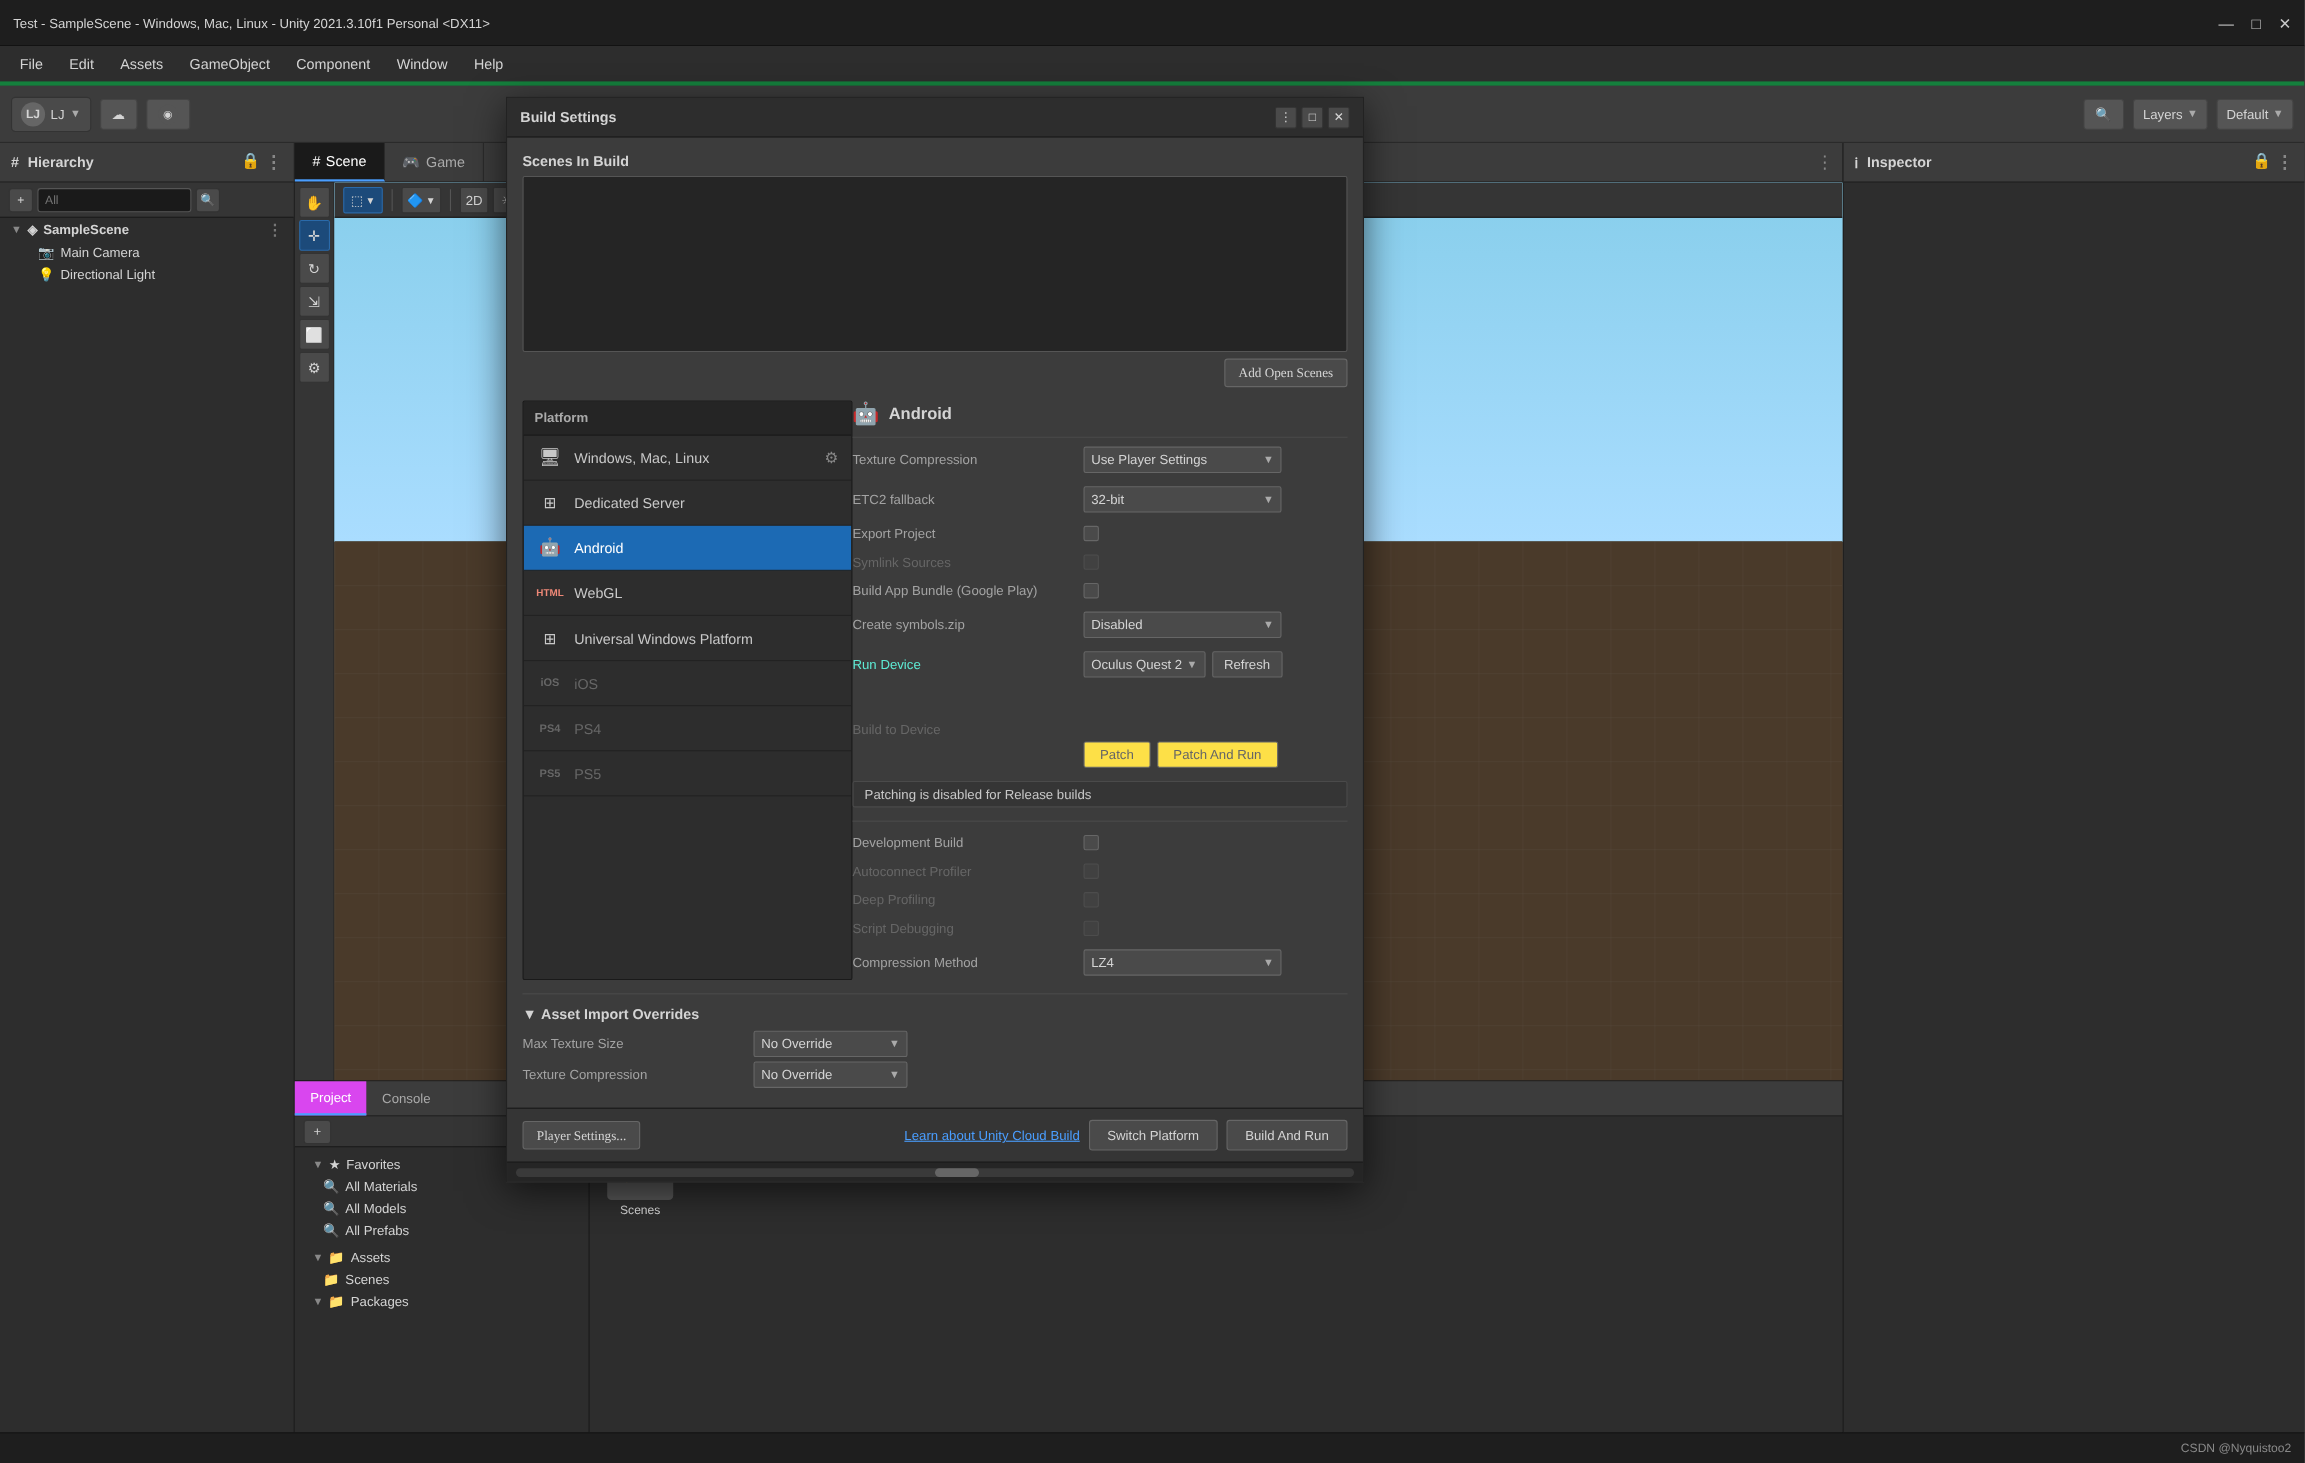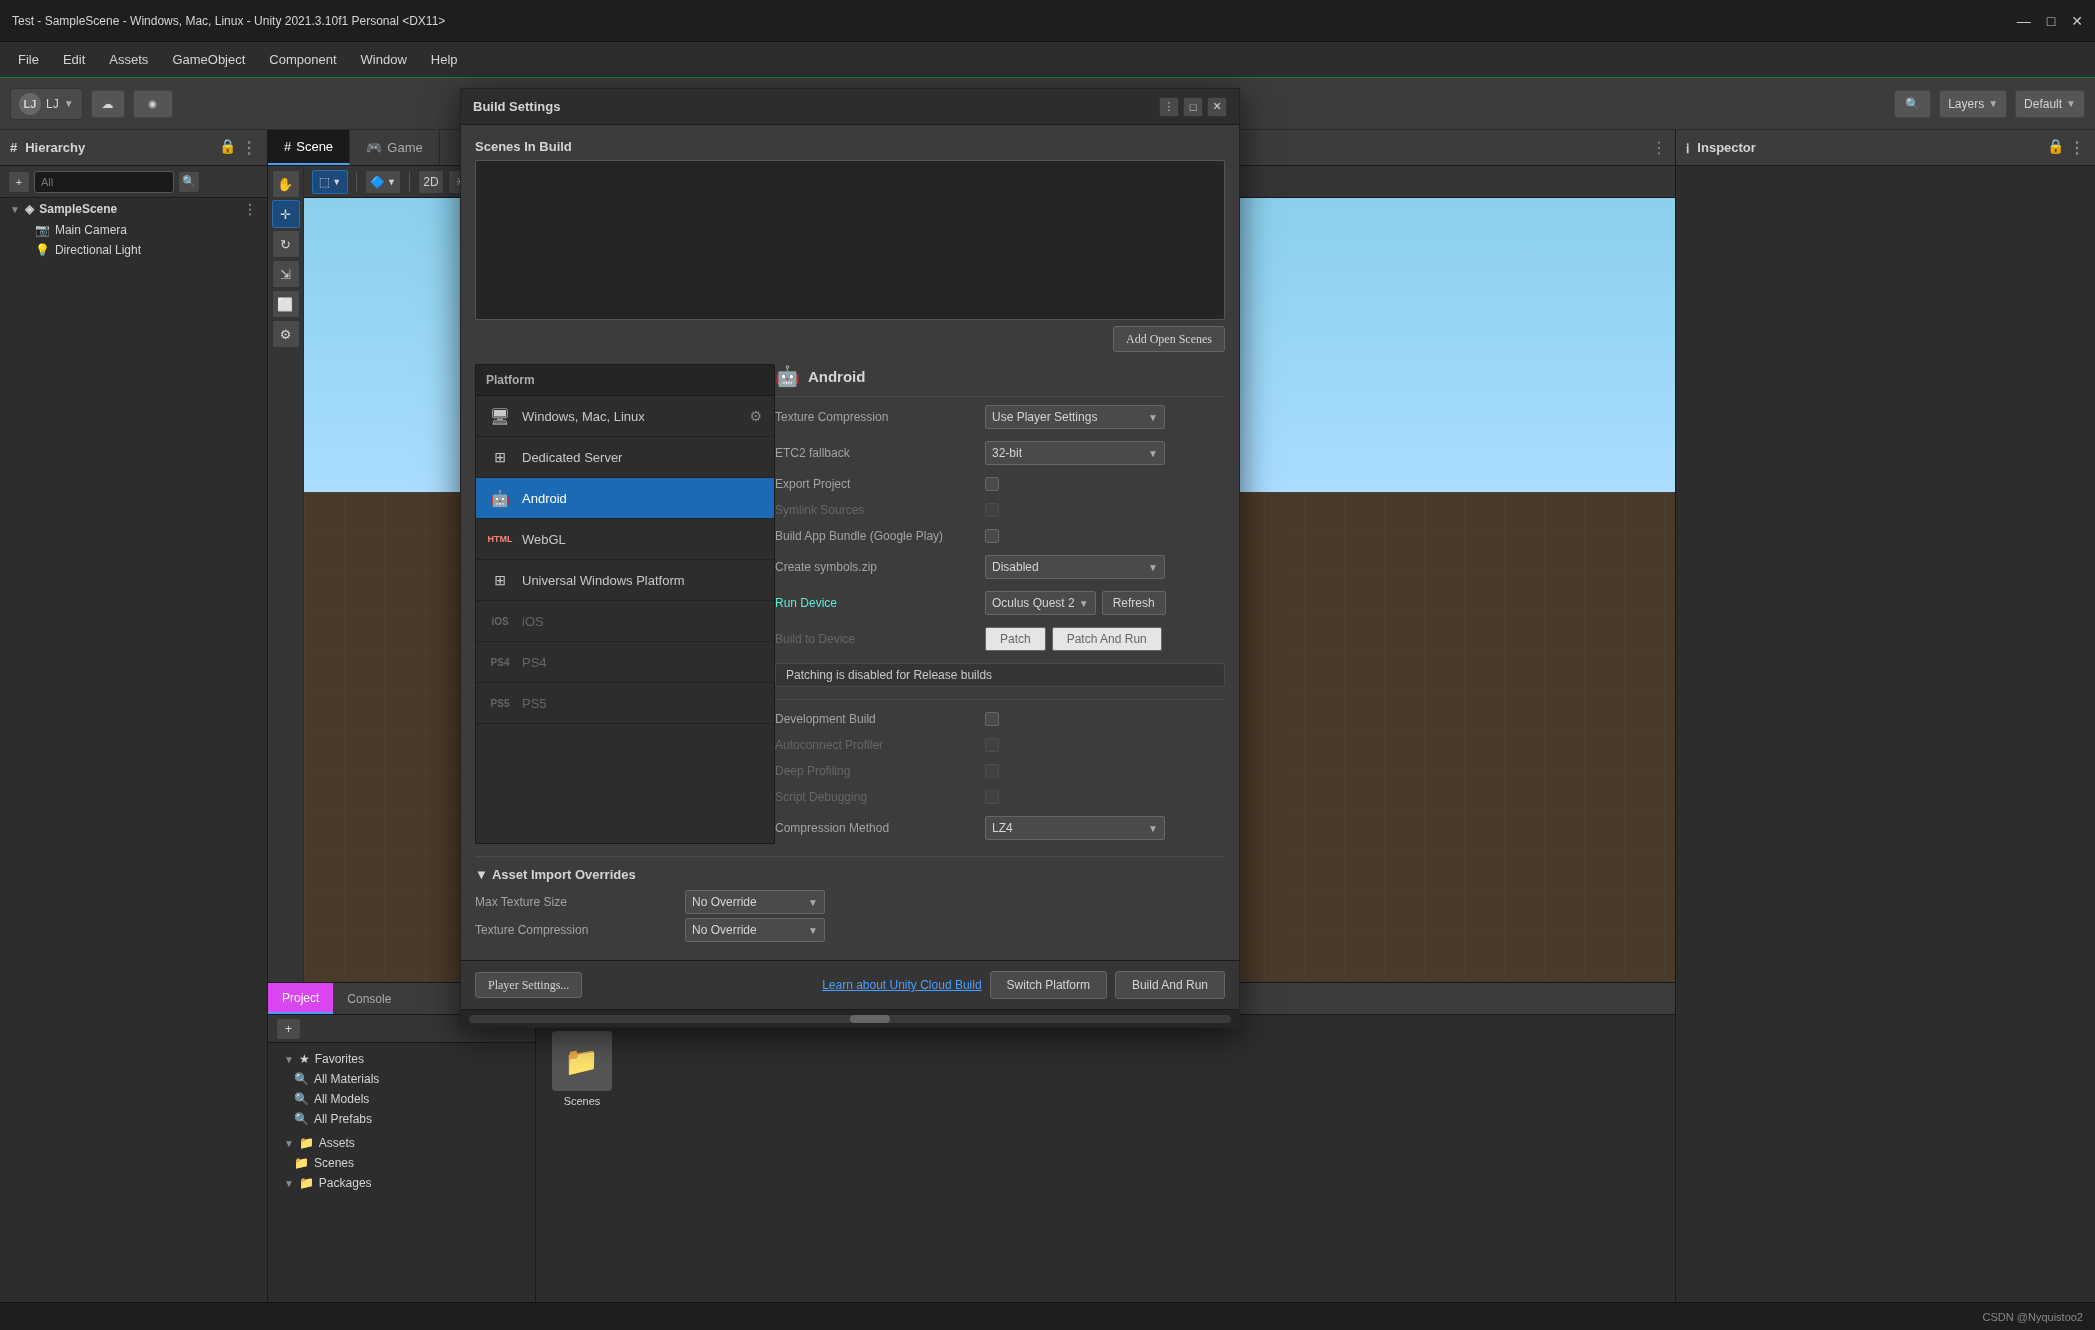--- a/index.html
+++ b/index.html
@@ -35,21 +35,21 @@
     }
 
     
     #menu-bar {
       background: #2d2d2d;
       height: 36px;
       display: flex;
       align-items: center;
       padding: 0 8px;
       gap: 4px;
-      border-bottom: 1px solid #15803d;
+      border-bottom: 4px solid #15803d;
     }
     #menu-bar .menu-item {
       color: #d4d4d4;
       padding: 4px 10px;
       cursor: pointer;
       font-size: 13px;
       border-radius: 3px;
     }
 
     
@@ -647,30 +647,31 @@
       cursor: pointer;
       display: flex;
       align-items: center;
     }
     .patch-row {
       display: flex;
       gap: 6px;
       margin-left: 210px;
     }
     .patch-btn {
-      background: #e5e5e5;
+      background: #fde047;
       border: 1px solid #666;
       color: #666;
       padding: 3px 14px;
       border-radius: 2px;
       font-size: 12px;
       height: 24px;
       cursor: pointer;
       display: flex;
       align-items: center;
+      margin-top: 46px;
     }
     .info-bar {
       background: #353535;
       border: 1px solid #4a4a4a;
       padding: 4px 10px;
       font-size: 12px;
       color: #c8c8c8;
       border-radius: 2px;
     }
     .section-divider {

